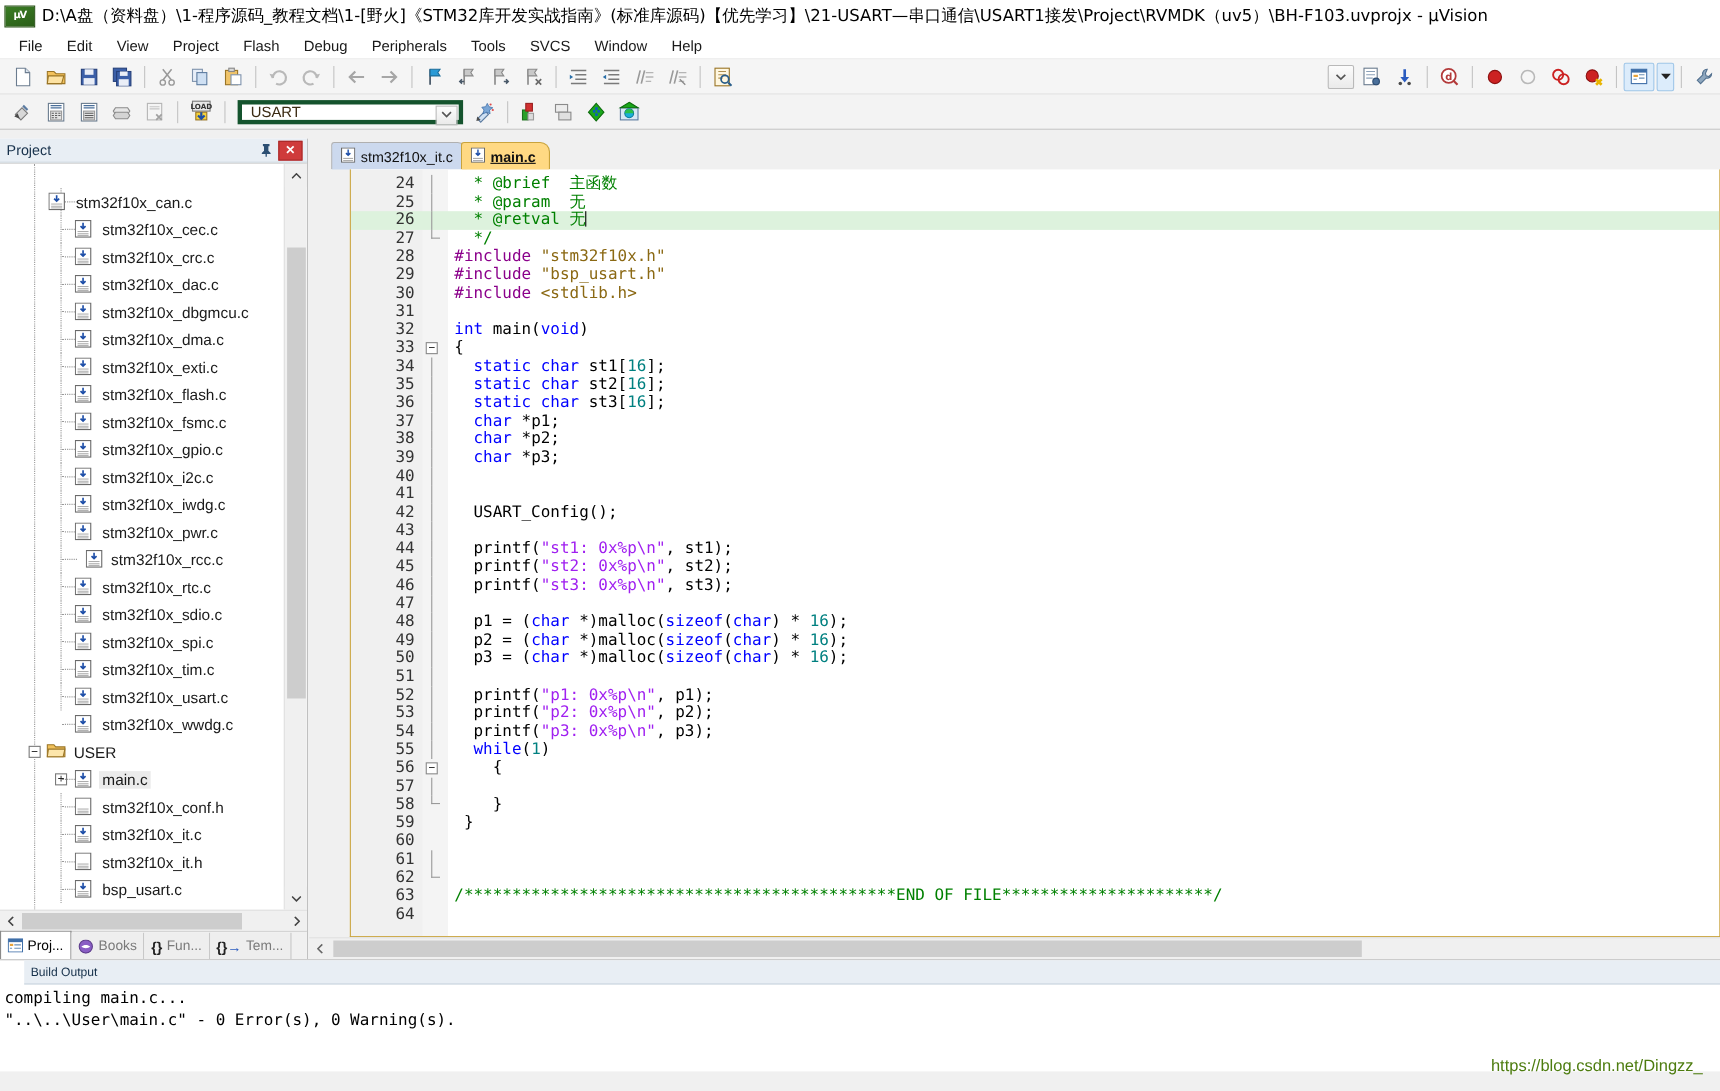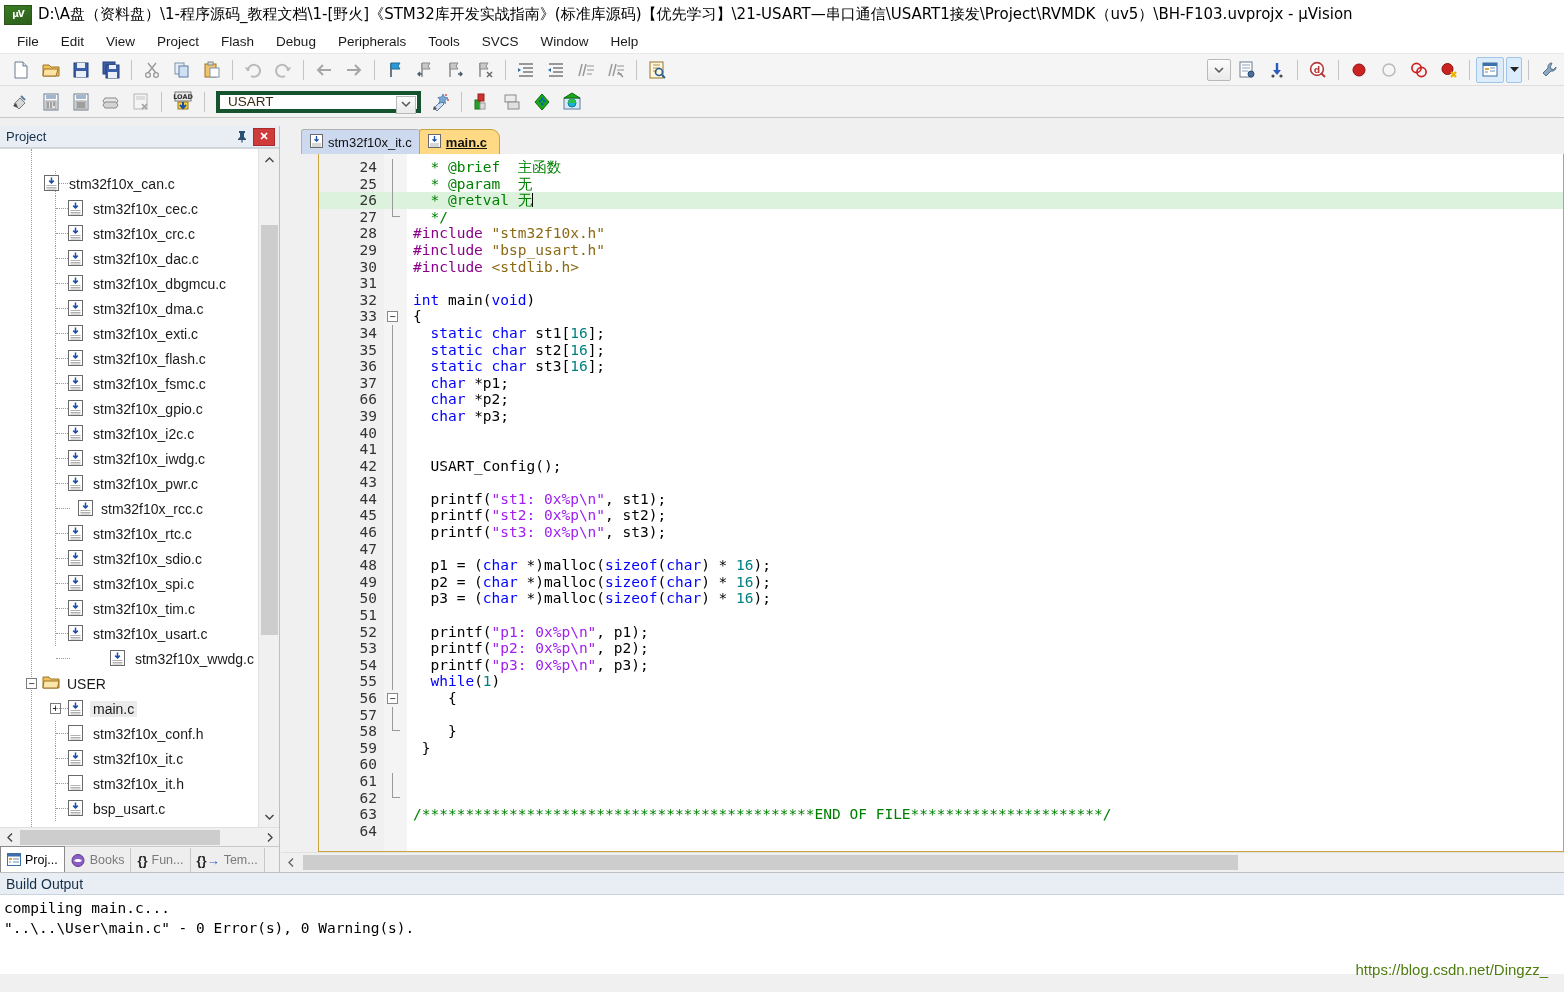--- a/index.html
+++ b/index.html
@@ -223,22 +223,23 @@
   }
   .ed-hsb .hsb-thumb { left: 22px; width: 935px; }
 
   
   .build-panel {
     position: absolute; left: 0; right: 0; bottom: 0; height: 120px;
     background: #ffffff; border-top: 1px solid #c0c0c0;
   }
   .build-header {
     height: 22px; background: #e8eef4; display: flex; align-items: center;
-    padding-left: 6px; font-size: 14px; color: #16304a;
+    padding-left: 6px; font-size: 11px; color: #16304a;
     border-bottom: 1px solid #c9d4de;
+    margin-left: 22px;
   }
   .build-body {
     position: absolute; top: 23px; left: 0; right: 0; bottom: 18px;
     font-family: "DejaVu Sans Mono", "Liberation Mono", monospace;
     font-size: 14.5px; line-height: 20px; color: #000;
     padding: 2px 4px; white-space: pre; overflow: hidden;
   }
   .build-foot { position: absolute; left: 0; right: 0; bottom: 0; height: 18px; background: #f0f0f0; }
   .watermark {
     position: absolute; right: 16px; bottom: 14px;
@@ -778,21 +779,21 @@
             <div class="tnode" style="padding-left: 68px;">
               <span class="dots"></span>
               <span class="vline"></span>
               <span class="fileicon"><svg width="16" height="17" viewBox="0 0 16 17">
                   <rect x="0.5" y="0.5" width="14" height="15" fill="#fff" stroke="#6a6a6a"></rect>
                   <path d="M7.5 2.5v5M5.2 5.6l2.3 2.3 2.3-2.3" stroke="#1d4ea8" stroke-width="1.5" fill="none"></path>
                   <path d="M2.5 10.5h10M2.5 12.5h10M2.5 14h10" stroke="#a8a8a8" stroke-width=".9"></path>
                 </svg></span>
               <span class="lbl">stm32f10x_usart.c</span>
             </div>
-            <div class="tnode" style="padding-left: 68px; justify-content: flex-end;">
+            <div class="tnode" style="padding-left: 68px;">
               <span class="dots"></span>
               <span class="fileicon"><svg width="16" height="17" viewBox="0 0 16 17">
                   <rect x="0.5" y="0.5" width="14" height="15" fill="#fff" stroke="#6a6a6a"></rect>
                   <path d="M7.5 2.5v5M5.2 5.6l2.3 2.3 2.3-2.3" stroke="#1d4ea8" stroke-width="1.5" fill="none"></path>
                   <path d="M2.5 10.5h10M2.5 12.5h10M2.5 14h10" stroke="#a8a8a8" stroke-width=".9"></path>
                 </svg></span>
               <span class="lbl">stm32f10x_wwdg.c</span>
             </div>
             <div class="tnode" style="padding-left: 42px;">
               <span class="expander">−</span>
@@ -947,21 +948,21 @@
             <div class="cl"><span class="ln">28</span><span class="fold"></span><span class="ctext"><span class="p">#include </span><span class="s">"stm32f10x.h"</span></span></div>
             <div class="cl"><span class="ln">29</span><span class="fold"></span><span class="ctext"><span class="p">#include </span><span class="s">"bsp_usart.h"</span></span></div>
             <div class="cl"><span class="ln">30</span><span class="fold"></span><span class="ctext"><span class="p">#include </span><span class="s">&lt;stdlib.h&gt;</span></span></div>
             <div class="cl"><span class="ln">31</span><span class="fold"></span><span class="ctext"></span></div>
             <div class="cl"><span class="ln">32</span><span class="fold"></span><span class="ctext"><span class="k">int </span><span class="t">main(</span><span class="k">void</span><span class="t">)</span></span></div>
             <div class="cl"><span class="ln">33</span><span class="fold"><span class="foldbox">−</span></span><span class="ctext"><span class="t">{</span></span></div>
             <div class="cl"><span class="ln">34</span><span class="fold"><span class="foldline"></span></span><span class="ctext"><span class="t">  </span><span class="k">static </span><span class="k">char </span><span class="t">st1[</span><span class="n">16</span><span class="t">];</span></span></div>
             <div class="cl"><span class="ln">35</span><span class="fold"><span class="foldline"></span></span><span class="ctext"><span class="t">  </span><span class="k">static </span><span class="k">char </span><span class="t">st2[</span><span class="n">16</span><span class="t">];</span></span></div>
             <div class="cl"><span class="ln">36</span><span class="fold"><span class="foldline"></span></span><span class="ctext"><span class="t">  </span><span class="k">static </span><span class="k">char </span><span class="t">st3[</span><span class="n">16</span><span class="t">];</span></span></div>
             <div class="cl"><span class="ln">37</span><span class="fold"><span class="foldline"></span></span><span class="ctext"><span class="t">  </span><span class="k">char </span><span class="t">*p1;</span></span></div>
-            <div class="cl"><span class="ln">66</span><span class="fold"><span class="foldline"></span></span><span class="ctext"><span class="t">  </span><span class="k">char </span><span class="t">*p2;</span></span></div>
+            <div class="cl"><span class="ln">38</span><span class="fold"><span class="foldline"></span></span><span class="ctext"><span class="t">  </span><span class="k">char </span><span class="t">*p2;</span></span></div>
             <div class="cl"><span class="ln">39</span><span class="fold"><span class="foldline"></span></span><span class="ctext"><span class="t">  </span><span class="k">char </span><span class="t">*p3;</span></span></div>
             <div class="cl"><span class="ln">40</span><span class="fold"><span class="foldline"></span></span><span class="ctext"></span></div>
             <div class="cl"><span class="ln">41</span><span class="fold"><span class="foldline"></span></span><span class="ctext"></span></div>
             <div class="cl"><span class="ln">42</span><span class="fold"><span class="foldline"></span></span><span class="ctext"><span class="t">  USART_Config();</span></span></div>
             <div class="cl"><span class="ln">43</span><span class="fold"><span class="foldline"></span></span><span class="ctext"></span></div>
             <div class="cl"><span class="ln">44</span><span class="fold"><span class="foldline"></span></span><span class="ctext"><span class="t">  printf(</span><span class="str">"st1: 0x%p\n"</span><span class="t">, st1);</span></span></div>
             <div class="cl"><span class="ln">45</span><span class="fold"><span class="foldline"></span></span><span class="ctext"><span class="t">  printf(</span><span class="str">"st2: 0x%p\n"</span><span class="t">, st2);</span></span></div>
             <div class="cl"><span class="ln">46</span><span class="fold"><span class="foldline"></span></span><span class="ctext"><span class="t">  printf(</span><span class="str">"st3: 0x%p\n"</span><span class="t">, st3);</span></span></div>
             <div class="cl"><span class="ln">47</span><span class="fold"><span class="foldline"></span></span><span class="ctext"></span></div>
             <div class="cl"><span class="ln">48</span><span class="fold"><span class="foldline"></span></span><span class="ctext"><span class="t">  p1 = (</span><span class="k">char</span><span class="t"> *)malloc(</span><span class="k">sizeof</span><span class="t">(</span><span class="k">char</span><span class="t">) * </span><span class="n">16</span><span class="t">);</span></span></div>

